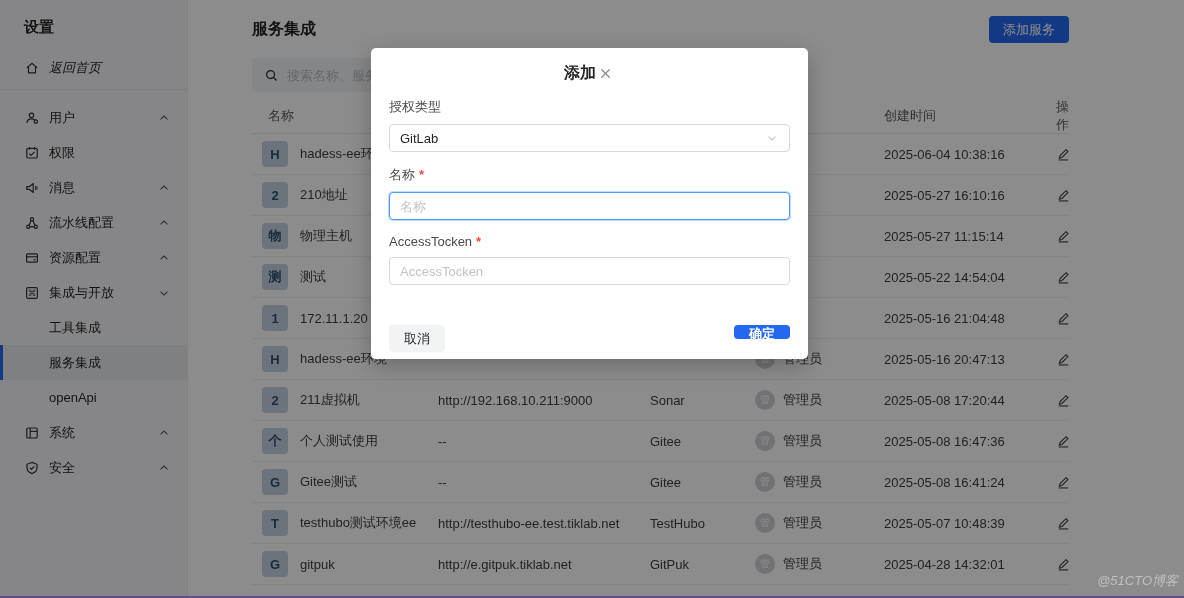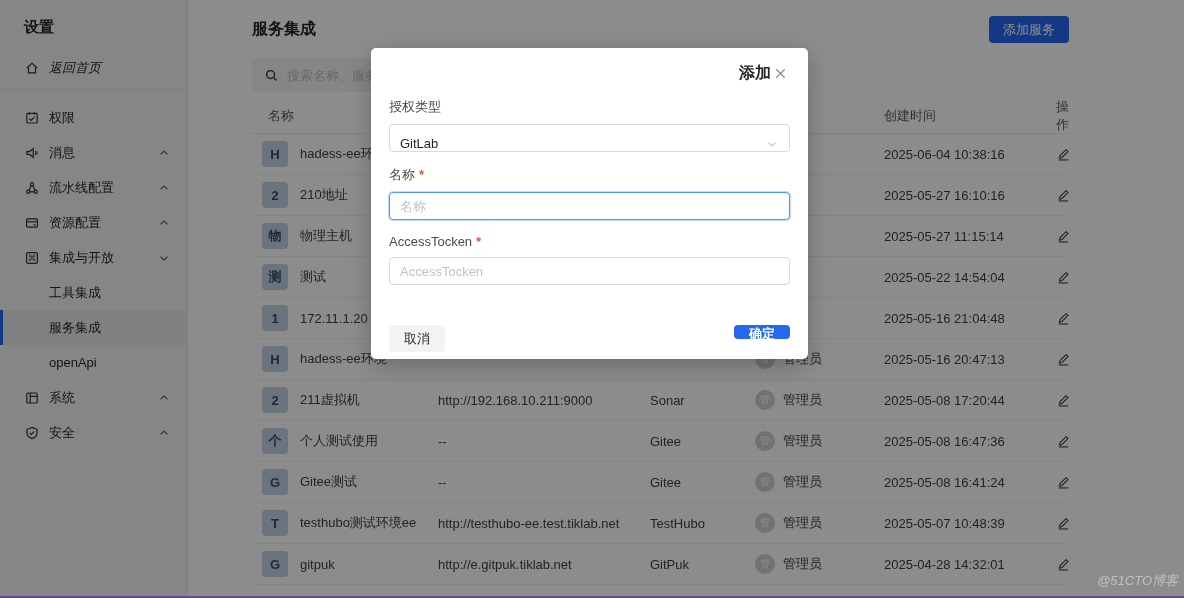--- a/index.html
+++ b/index.html
@@ -42,26 +42,26 @@
   .td { color:#404040; white-space:nowrap; overflow:hidden; }
   .td.adm { display:flex; align-items:center; gap:8px; }
   .adm-av { width:20px; height:20px; border-radius:50%; background:#ccd0d5; color:#fff; font-size:10px; display:flex; align-items:center; justify-content:center; }
   .adm-av:empty { display:none; }
   .td.ops { display:flex; align-items:center; gap:20px; }
   .op { cursor:pointer; color:#404040; }
 
   
   .mask { position:fixed; inset:0; background:rgba(0,0,0,0.45); z-index:10; }
   .modal { position:fixed; left:371px; top:48px; width:437px; height:311px; background:#fff; border-radius:5px; box-shadow:0 6px 24px rgba(0,0,0,0.25); z-index:20; padding:15px 18px 12px; }
-  .m-head { display:flex; align-items:center; justify-content:flex-end; }
+  .m-head { display:flex; align-items:center; justify-content:center; }
   .m-title { font-size:16px; font-weight:bold; }
   .m-close { cursor:pointer; color:#8c8c8c; padding:2px; }
   .m-label { margin-top:14px; color:#4a4a4a; font-size:13px; }
   .req { color:#f5483b; margin-left:4px; font-weight:bold; }
-  .m-select { margin-top:8px; height:28px; border:1px solid #d9d9d9; border-radius:4px; display:flex; align-items:flex-end; padding:0 10px; cursor:pointer; color:#262626; }
+  .m-select { margin-top:8px; height:28px; border:1px solid #d9d9d9; border-radius:4px; display:flex; align-items:center; padding:0 10px; cursor:pointer; color:#262626; }
   .m-select .sel-chev { margin-left:auto; color:#c0c4cc; }
   .m-input { margin-top:8px; height:28px; width:100%; border:1px solid #d9d9d9; border-radius:4px; padding:0 10px; font-size:13px; font-family:inherit; outline:none; display:block; }
   .m-input::placeholder { color:#bfc3c9; }
   .m-input.focused { border:1px solid #4c9aff; box-shadow:0 0 0 1px rgba(76,154,255,0.35); }
   .m-foot { display:flex; justify-content:space-between; gap:12px; margin-top:40px; }
   .btn-cancel { background:#f2f3f5; color:#262626; border:none; border-radius:4px; height:27px; padding:0 15px; font-size:13px; font-family:inherit; cursor:pointer; }
   .btn-ok { background:#2468f2; color:#fff; border:none; border-radius:4px; height:14px; padding:0 15px; font-size:13px; font-weight:bold; font-family:inherit; cursor:pointer; }
 
   .watermark { position:fixed; right:6px; bottom:8px; z-index:40; color:rgba(255,255,255,0.45); font-size:13px;font-style:italic; }
   .bottom-strip { position:fixed; left:0; right:0; bottom:0; height:2px; background:#5a4190; opacity:0.85; z-index:40; }
@@ -77,20 +77,35 @@
       <span class="icon16">
         <svg viewBox="0 0 16 16" width="16" height="16" fill="none" stroke="#333" stroke-width="1.2">
             <path d="M2.8 8 L8 3.2 L13.2 8"></path>
             <path d="M4.5 7.2 V12.8 H11.5 V7.2"></path>
           </svg>
       </span>
       <span>返回首页</span>
     </div>
     <div class="sb-divider"></div>
 
+    <div class="sb-item">
+      <span class="icon16">
+        <svg viewBox="0 0 16 16" width="16" height="16" fill="none" stroke="#333" stroke-width="1.2">
+            <circle cx="7.5" cy="5.3" r="2.2"></circle>
+            <path d="M3 13 c0-2.6 2-4.1 4.5-4.1 1.4 0 2.6.5 3.4 1.3"></path>
+            <circle cx="11.8" cy="11.6" r="1.7"></circle>
+          </svg>
+      </span>
+      <span class="lbl">用户</span>
+      <span class="chev" data-dir="up">
+          <svg viewBox="0 0 16 16" width="14" height="14" fill="none" stroke="#595959" stroke-width="1.3">
+            <polyline points="4,9.5 8,5.8 12,9.5"></polyline>
+          </svg>
+        </span>
+    </div>
 
     <div class="sb-item">
       <span class="icon16">
         <svg viewBox="0 0 16 16" width="16" height="16" fill="none" stroke="#333" stroke-width="1.2">
             <rect x="2.8" y="3.4" width="10.4" height="9.6" rx="1"></rect>
             <line x1="5.5" y1="2.2" x2="5.5" y2="4.8"></line>
             <line x1="10.5" y1="2.2" x2="10.5" y2="4.8"></line>
             <polyline points="5.2,8.6 7,10.4 10.6,6.9"></polyline>
           </svg>
       </span>

